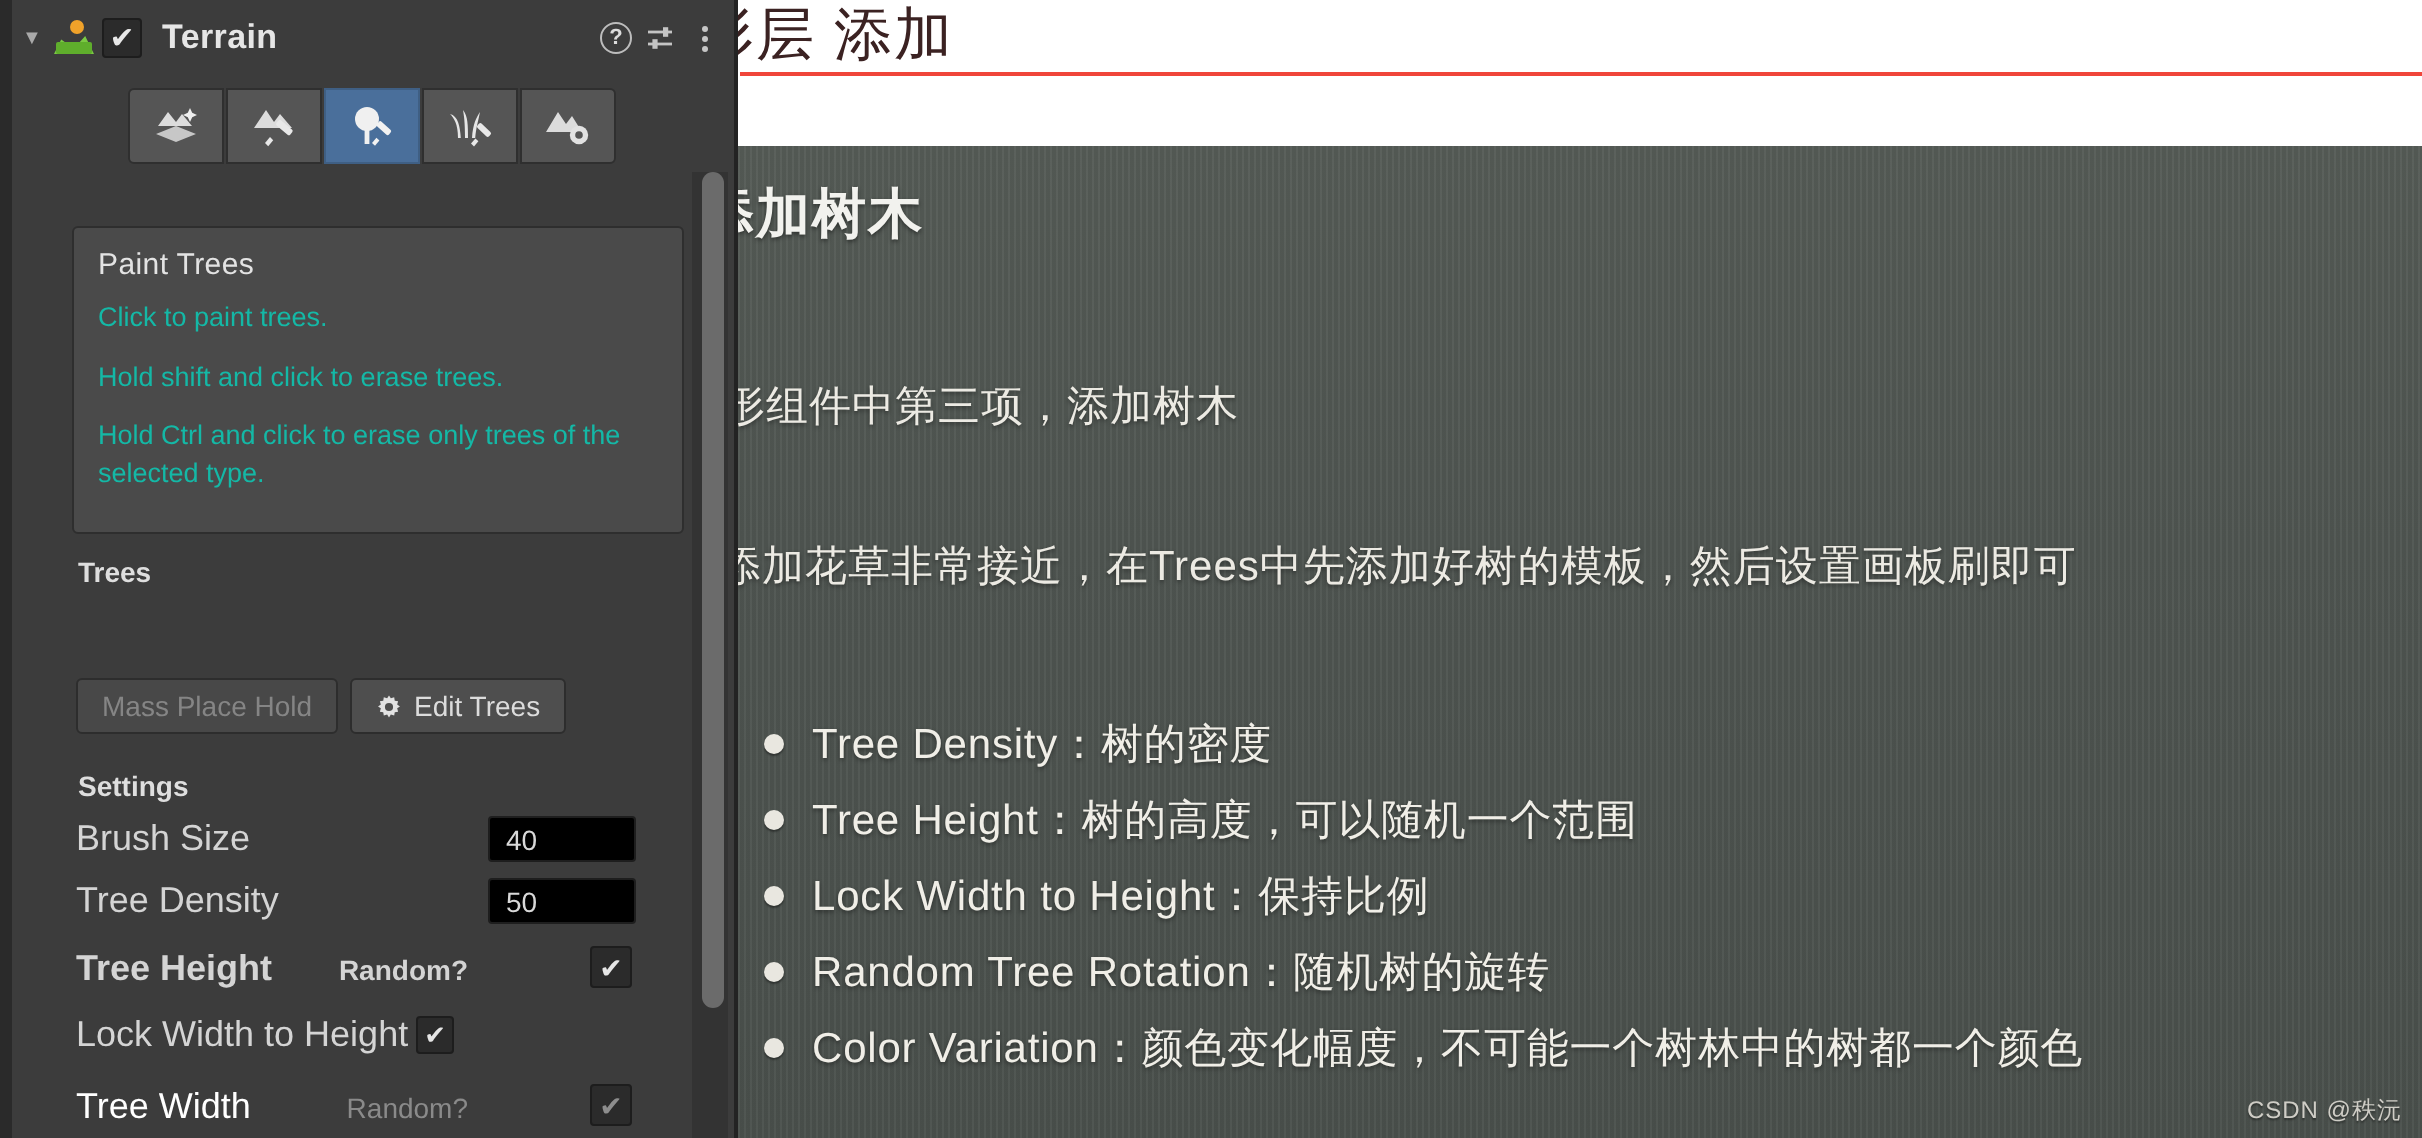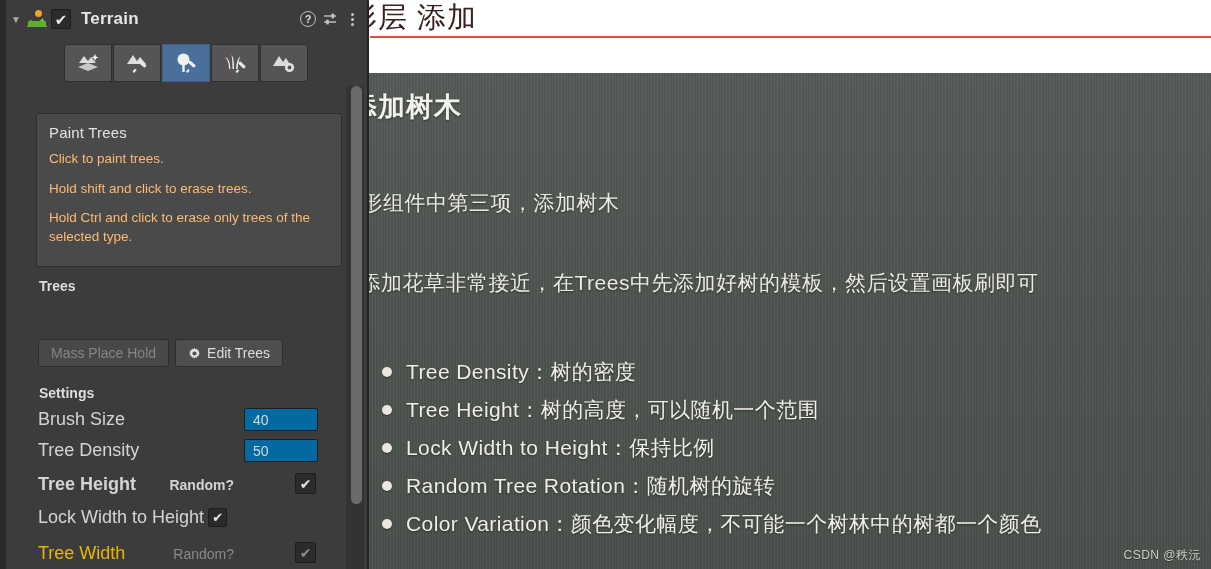--- a/index.html
+++ b/index.html
@@ -164,21 +164,21 @@
   .help-box {
     position: absolute; left: 30px; top: 0px; width: 306px; height: 154px;
     background: #4a4a4a;
     border: 1px solid #2e2e2e; border-radius: 3px;
     padding: 10px 12px;
   }
   .help-title {
     font-size: 15px; color: #e3e3e3; margin-bottom: 9px; letter-spacing: .2px;
   }
   .help-line {
-    font-size: 13.5px; color: #fdba74; line-height: 1.38; margin-bottom: 11px;
+    font-size: 13.5px; color: #14b8a6; line-height: 1.38; margin-bottom: 11px;
   }
   .help-line:last-child { margin-bottom: 0; }
 
   .section-label {
     position: absolute; font-size: 14px; font-weight: bold; color: #dedede;
   }
   .lbl-trees    { left: 33px; top: 165px; }
   .lbl-settings { left: 33px; top: 272px; }
 
   .trees-list {
@@ -195,25 +195,25 @@
     font-size: 14px; padding: 0 12px; cursor: pointer; white-space: nowrap;
   }
   .ubtn.disabled { color: #858585; background: #484848; cursor: default; }
   .ubtn .gear { margin-right: 6px; display: flex; }
 
   .field-row {
     position: absolute; left: 32px; width: 304px; height: 27px;
     display: flex; align-items: center;
   }
   .field-label { font-size: 18px; color: #d4d4d4; }
-  .field-label.dim { color: #eab308; }
+  .field-label.dim { color: #ffffff; }
   .num-box {
     position: absolute; right: 24px; top: 2px;
     width: 74px; height: 23px;
-    background: #0369a1; border: 1px solid #1e1e1e; border-radius: 2px;
+    background: #000000; border: 1px solid #1e1e1e; border-radius: 2px;
     display: flex; align-items: center; padding-left: 8px;
     font-size: 14px; color: #d8d8d8;
   }
   .rnd-label {
     position: absolute; right: 108px; font-size: 14px; color: #d4d4d4;
   }
   .rnd-label.dim { color: #8a8a8a; }
   .ucheck {
     position: absolute; right: 26px; top: 2px;
     width: 21px; height: 21px;

